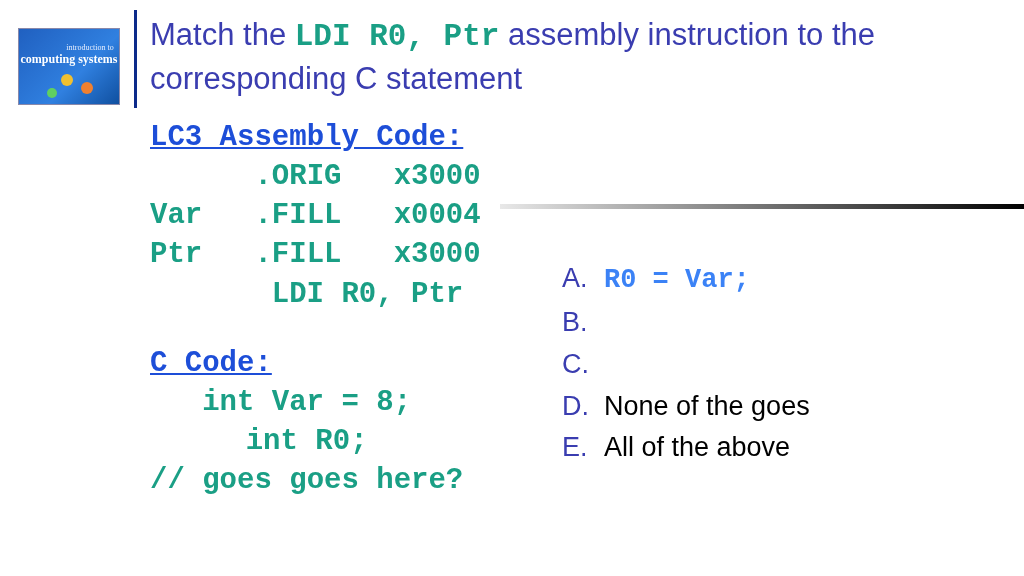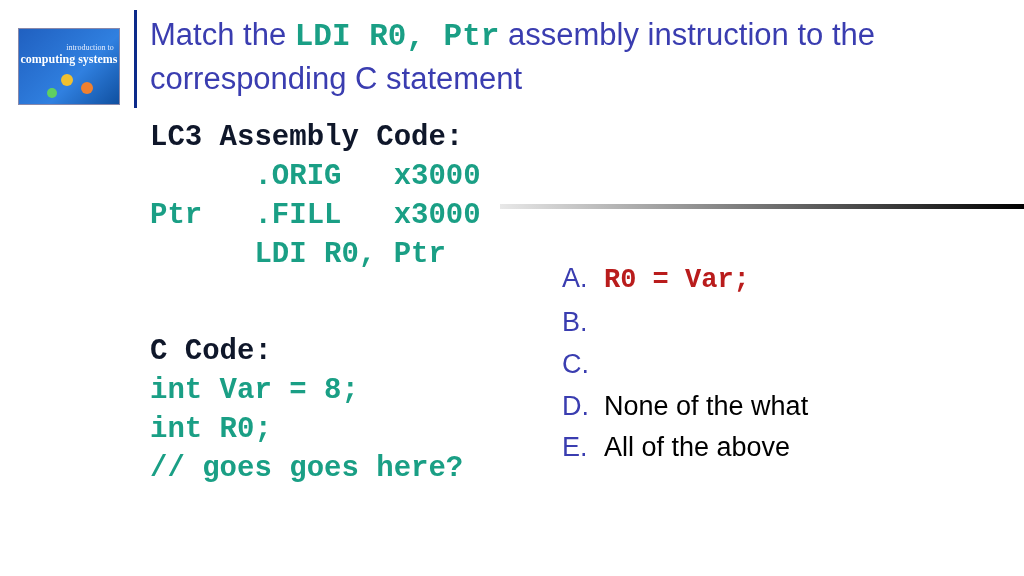--- a/index.html
+++ b/index.html
@@ -67,33 +67,33 @@
     color: #1a9f85;
   }
 
   .mono {
     font-family: "Courier New", Courier, monospace;
     font-size: 29px;
     line-height: 1.35;
     white-space: pre;
   }
   .bold { font-weight: bold; }
-  .teal { color: #1a9f85; }
-  .black { color: #0f172a; }
+  .teal { color: #1a9f85; text-align: center; }
+  .black { color: #1d4ed8; text-decoration: underline; }
 
   .asm-block {
     position: absolute;
     left: 150px;
     top: 118px;
   }
 
   .c-block {
     position: absolute;
     left: 150px;
-    top: 332px;
+    top: 344px;
   }
 
   .hr-grad {
     position: absolute;
     left: 500px;
     top: 204px;
     width: 524px;
     height: 5px;
     background: linear-gradient(to right, #e8e8e8 0%, #000000 100%);
   }
@@ -107,21 +107,21 @@
   }
   .opt-row { display: flex; align-items: baseline; }
   .opt-letter {
     color: #3a3db0;
     width: 42px;
     font-family: Arial, Helvetica, sans-serif;
   }
   .opt-code {
     font-family: "Courier New", Courier, monospace;
     font-weight: bold;
-    color: #b91c1c;
+    color: #3b82f6;
   }
   .opt-plain {
     font-family: Arial, Helvetica, sans-serif;
     color: #000000;
   }
 </style>
 </head>
 <body>
 
 <div class="thumb">
@@ -134,20 +134,21 @@
 
 <div class="vbar"></div>
 
 <div class="heading">
   <span>Match the </span><span class="code">LDI R0, Ptr</span><span> assembly instruction to the corresponding C statement</span>
 </div>
 
 <div class="asm-block">
   <div class="mono bold black">LC3 Assembly Code:</div>
   <div class="mono bold teal">      .ORIG   x3000</div>
+  <div class="mono bold teal">Var   .FILL   x0004</div>
   <div class="mono bold teal">Ptr   .FILL   x3000</div>
   <div class="mono bold teal">      LDI R0, Ptr</div>
 </div>
 
 <div class="c-block">
   <div class="mono bold black">C Code:</div>
   <div class="mono bold teal">int Var = 8;</div>
   <div class="mono bold teal">int R0;</div>
   <div class="mono bold teal">// goes goes here?</div>
 </div>
@@ -160,19 +161,19 @@
     <span class="opt-code">R0 = Var;</span>
   </div>
   <div class="opt-row">
     <span class="opt-letter">B.</span>
   </div>
   <div class="opt-row">
     <span class="opt-letter">C.</span>
   </div>
   <div class="opt-row">
     <span class="opt-letter">D.</span>
-    <span class="opt-plain">None of the what</span>
+    <span class="opt-plain">None of the goes</span>
   </div>
   <div class="opt-row">
     <span class="opt-letter">E.</span>
     <span class="opt-plain">All of the above</span>
   </div>
 </div>
 
 </body></html>

